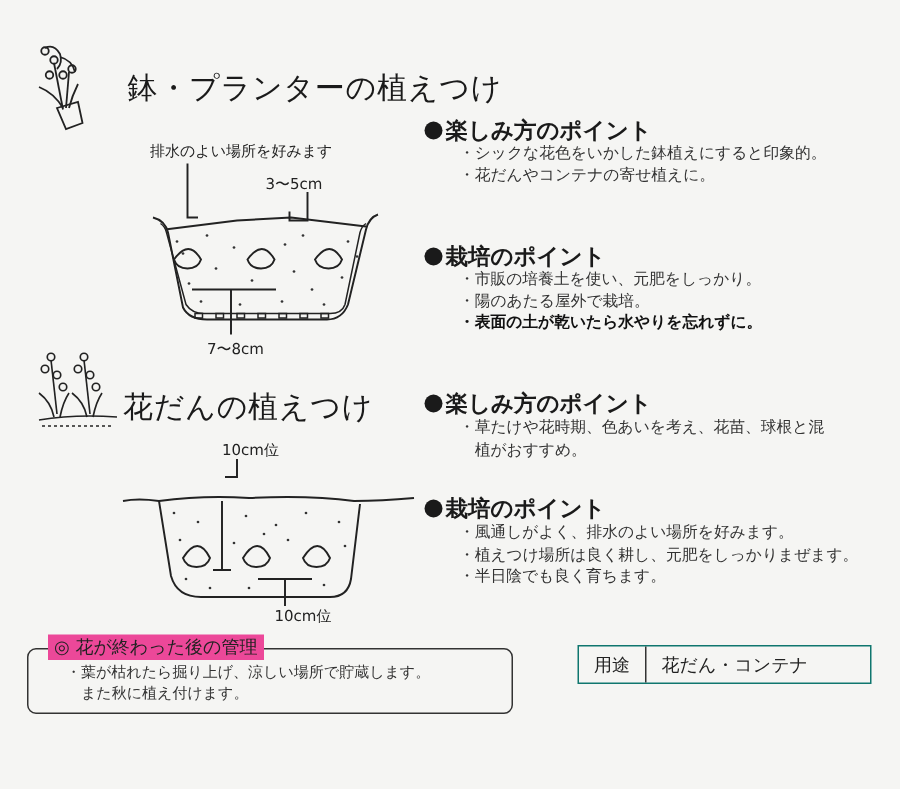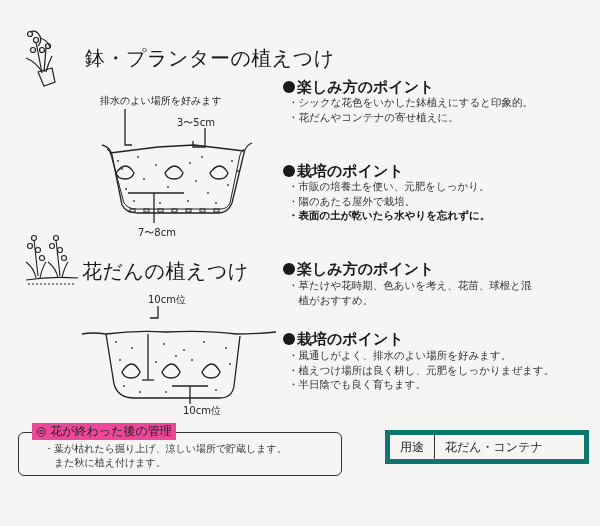--- a/index.html
+++ b/index.html
@@ -2,28 +2,28 @@
 <html><head>
 <meta charset="utf-8">
 <style>
   html,body{margin:0;padding:0;}
   body{width:600px;height:526px;background:#f5f5f3;position:relative;overflow:hidden;
        font-family:"DejaVu Sans","Liberation Sans",sans-serif;color:#222;}
   .abs{position:absolute;}
   .title{font-size:20px;font-weight:500;letter-spacing:0.5px;color:#1a1a1a;white-space:nowrap;}
   .heading{font-size:15px;font-weight:bold;color:#1a1a1a;white-space:nowrap;}
   .heading .dot{display:inline-block;width:12px;height:12px;border-radius:50%;background:#1a1a1a;margin-right:2px;vertical-align:-1px;}
-  .items{font-size:10.5px;line-height:14.5px;color:#333;}
+  .items{font-size:10.5px;line-height:14.5px;color:#333;margin-left:18px;}
   .items div{white-space:nowrap;}
   .items .b{font-weight:bold;color:#111;}
   .label{font-size:10px;color:#222;white-space:nowrap;}
   .mgmt{left:18px;top:432px;width:322px;height:42px;border:1px solid #333;border-radius:6px;}
   .mgmt-title{left:32px;top:423px;font-size:12px;background:#ec4899;padding:0 4px;white-space:nowrap;}
   .mgmt-text{left:44px;top:442px;font-size:10px;line-height:14px;color:#333;}
-  .use-box{left:385px;top:430px;width:194px;height:24px;border:5px solid #0f766e;display:flex;font-size:12px;}
+  .use-box{left:385px;top:430px;width:194px;height:24px;border:1px solid #0f766e;display:flex;font-size:12px;}
   .use-box .k{width:44px;border-right:1px solid #333;display:flex;align-items:center;justify-content:center;}
   .use-box .v{flex:1;display:flex;align-items:center;padding-left:10px;}
 </style>
 </head>
 <body>
 
 <svg class="abs" style="left:22px;top:28px;" width="38" height="60" viewBox="0 0 38 60">
   <g fill="none" stroke="#222" stroke-width="1.2">
     <path d="M8 4 q6 -3 10 4 q2 6 -2 10"></path>
     <circle cx="8" cy="6" r="2.5"></circle>

